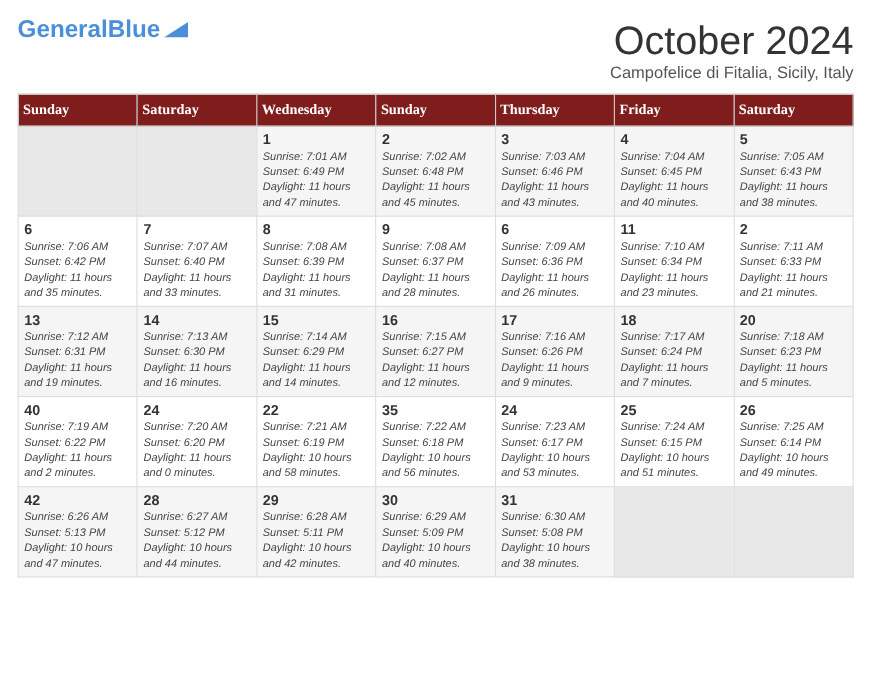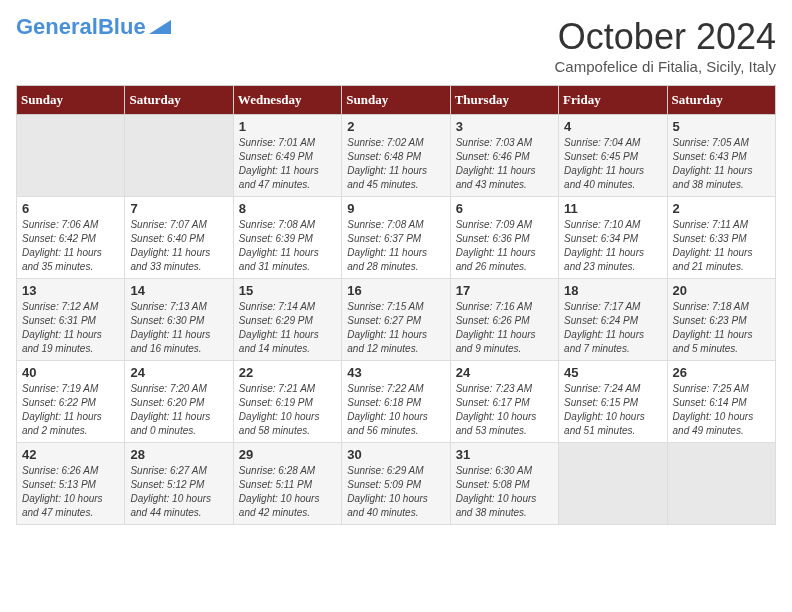--- a/index.html
+++ b/index.html
@@ -217,29 +217,29 @@
         </td>
         <td>
           <span class="day-num">24</span>
           <div class="day-info">Sunrise: 7:20 AM<br>Sunset: 6:20 PM<br>Daylight: 11 hours and 0 minutes.</div>
         </td>
         <td>
           <span class="day-num">22</span>
           <div class="day-info">Sunrise: 7:21 AM<br>Sunset: 6:19 PM<br>Daylight: 10 hours and 58 minutes.</div>
         </td>
         <td>
-          <span class="day-num">43</span>
+          <span class="day-num">35</span>
           <div class="day-info">Sunrise: 7:22 AM<br>Sunset: 6:18 PM<br>Daylight: 10 hours and 56 minutes.</div>
         </td>
         <td>
           <span class="day-num">24</span>
           <div class="day-info">Sunrise: 7:23 AM<br>Sunset: 6:17 PM<br>Daylight: 10 hours and 53 minutes.</div>
         </td>
         <td>
-          <span class="day-num">45</span>
+          <span class="day-num">25</span>
           <div class="day-info">Sunrise: 7:24 AM<br>Sunset: 6:15 PM<br>Daylight: 10 hours and 51 minutes.</div>
         </td>
         <td>
           <span class="day-num">26</span>
           <div class="day-info">Sunrise: 7:25 AM<br>Sunset: 6:14 PM<br>Daylight: 10 hours and 49 minutes.</div>
         </td>
       </tr>
       <tr>
         <td>
           <span class="day-num">42</span>

